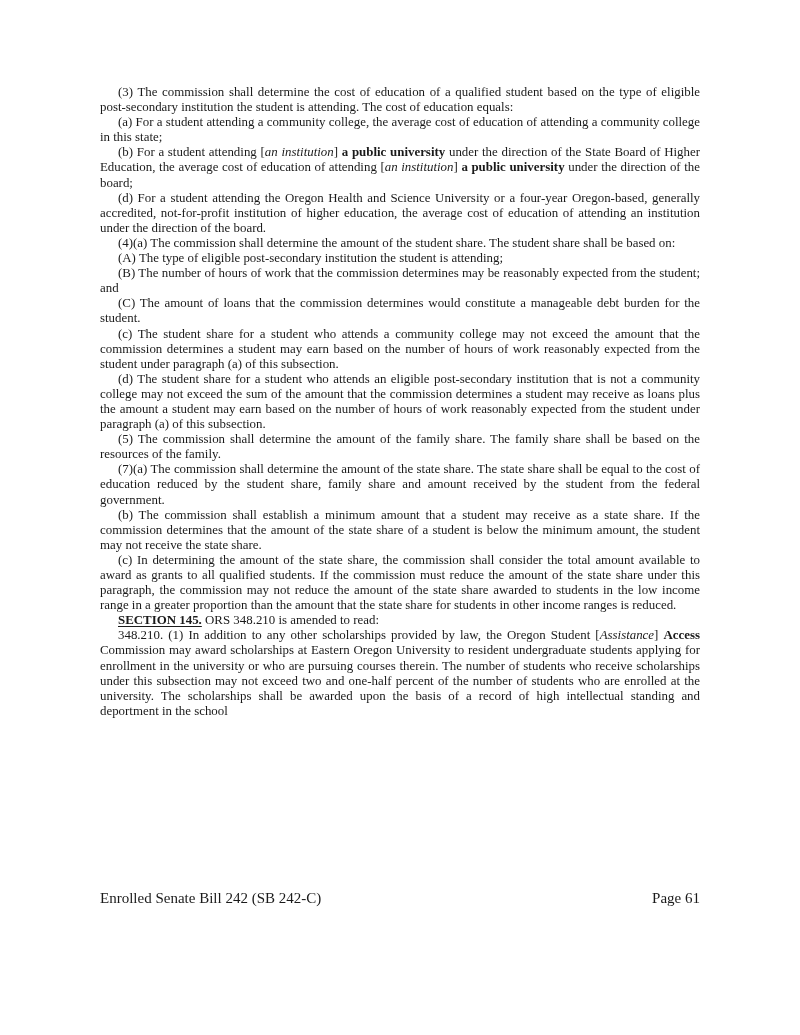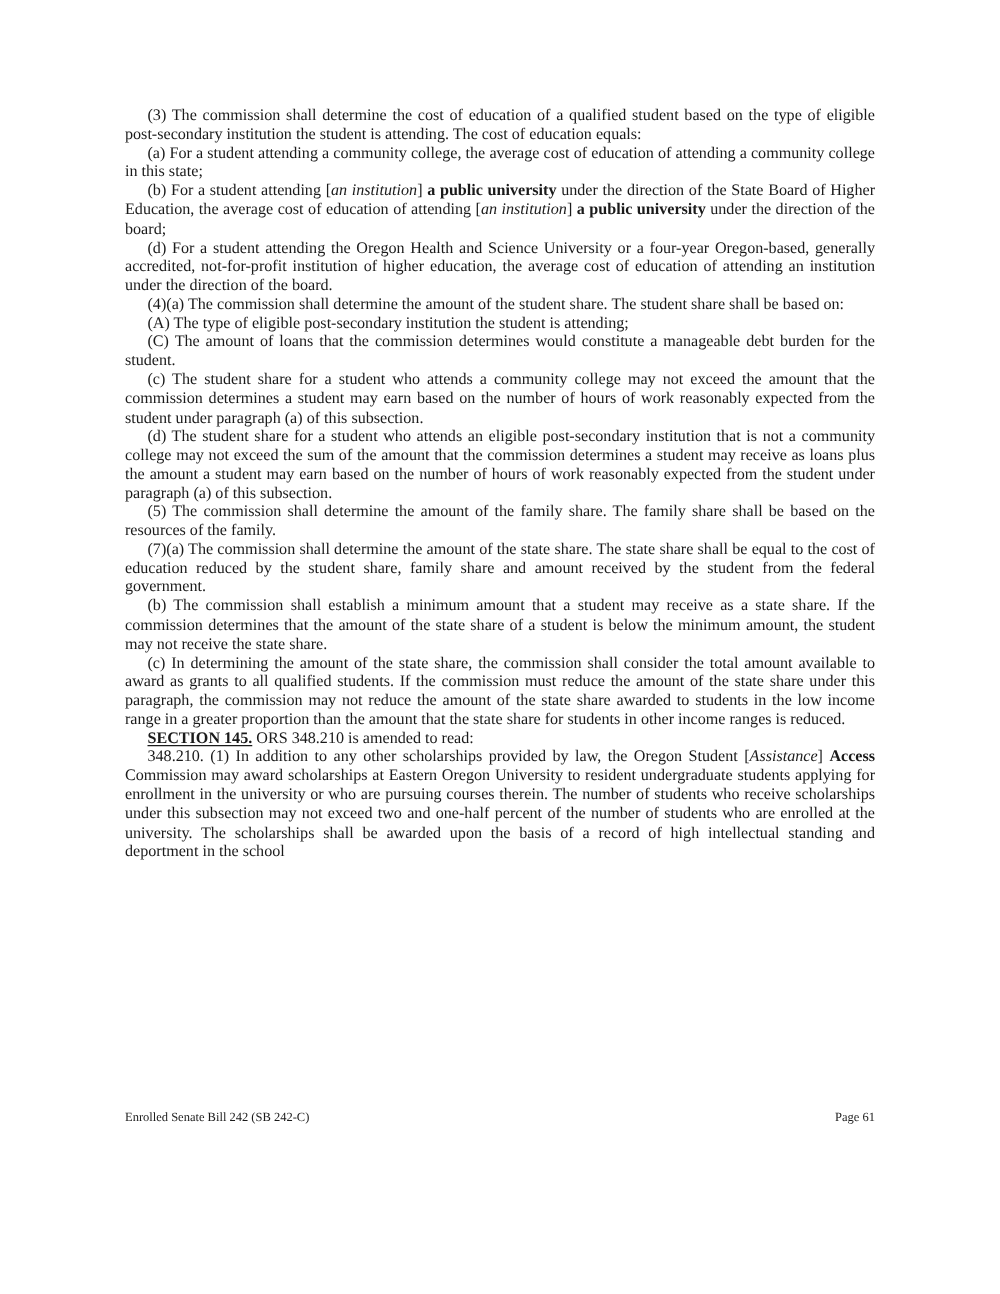--- a/index.html
+++ b/index.html
@@ -32,35 +32,36 @@
     text-decoration: underline;
     text-underline-offset: 2px;
   }
   .footer {
     position: absolute;
     left: 100px;
     top: 889px;
     width: 600px;
     display: flex;
     justify-content: space-between;
-    font-size: 10px;
+    font-size: 15px;
     line-height: 1.2;
   }
 </style>
 </head>
 <body>
 
 <div class="page">
   <div class="text-block">
       <p>(3) The commission shall determine the cost of education of a qualified student based on the type of eligible post-secondary institution the student is attending. The cost of education equals:</p>
       <p>(a) For a student attending a community college, the average cost of education of attending a community college in this state;</p>
       <p>(b) For a student attending [<span class="seg-italic">an institution</span>] <span class="seg-bold">a public university</span> under the direction of the State Board of Higher Education, the average cost of education of attending [<span class="seg-italic">an institution</span>] <span class="seg-bold">a public university</span> under the direction of the board;</p>
       <p>(d) For a student attending the Oregon Health and Science University or a four-year Oregon-based, generally accredited, not-for-profit institution of higher education, the average cost of education of attending an institution under the direction of the board.</p>
       <p>(4)(a) The commission shall determine the amount of the student share. The student share shall be based on:</p>
       <p>(A) The type of eligible post-secondary institution the student is attending;</p>
+      <p>(B) The number of hours of work that the commission determines may be reasonably expected from the student; and</p>
       <p>(C) The amount of loans that the commission determines would constitute a manageable debt burden for the student.</p>
       <p>(c) The student share for a student who attends a community college may not exceed the amount that the commission determines a student may earn based on the number of hours of work reasonably expected from the student under paragraph (a) of this subsection.</p>
       <p>(d) The student share for a student who attends an eligible post-secondary institution that is not a community college may not exceed the sum of the amount that the commission determines a student may receive as loans plus the amount a student may earn based on the number of hours of work reasonably expected from the student under paragraph (a) of this subsection.</p>
       <p>(5) The commission shall determine the amount of the family share. The family share shall be based on the resources of the family.</p>
       <p>(7)(a) The commission shall determine the amount of the state share. The state share shall be equal to the cost of education reduced by the student share, family share and amount received by the student from the federal government.</p>
       <p>(b) The commission shall establish a minimum amount that a student may receive as a state share. If the commission determines that the amount of the state share of a student is below the minimum amount, the student may not receive the state share.</p>
       <p>(c) In determining the amount of the state share, the commission shall consider the total amount available to award as grants to all qualified students. If the commission must reduce the amount of the state share under this paragraph, the commission may not reduce the amount of the state share awarded to students in the low income range in a greater proportion than the amount that the state share for students in other income ranges is reduced.</p>
       <p><span class="seg-section">SECTION 145.</span> ORS 348.210 is amended to read:</p>
       <p>348.210. (1) In addition to any other scholarships provided by law, the Oregon Student [<span class="seg-italic">Assistance</span>] <span class="seg-bold">Access</span> Commission may award scholarships at Eastern Oregon University to resident undergraduate students applying for enrollment in the university or who are pursuing courses therein. The number of students who receive scholarships under this subsection may not exceed two and one-half percent of the number of students who are enrolled at the university. The scholarships shall be awarded upon the basis of a record of high intellectual standing and deportment in the school</p>
     </div>

